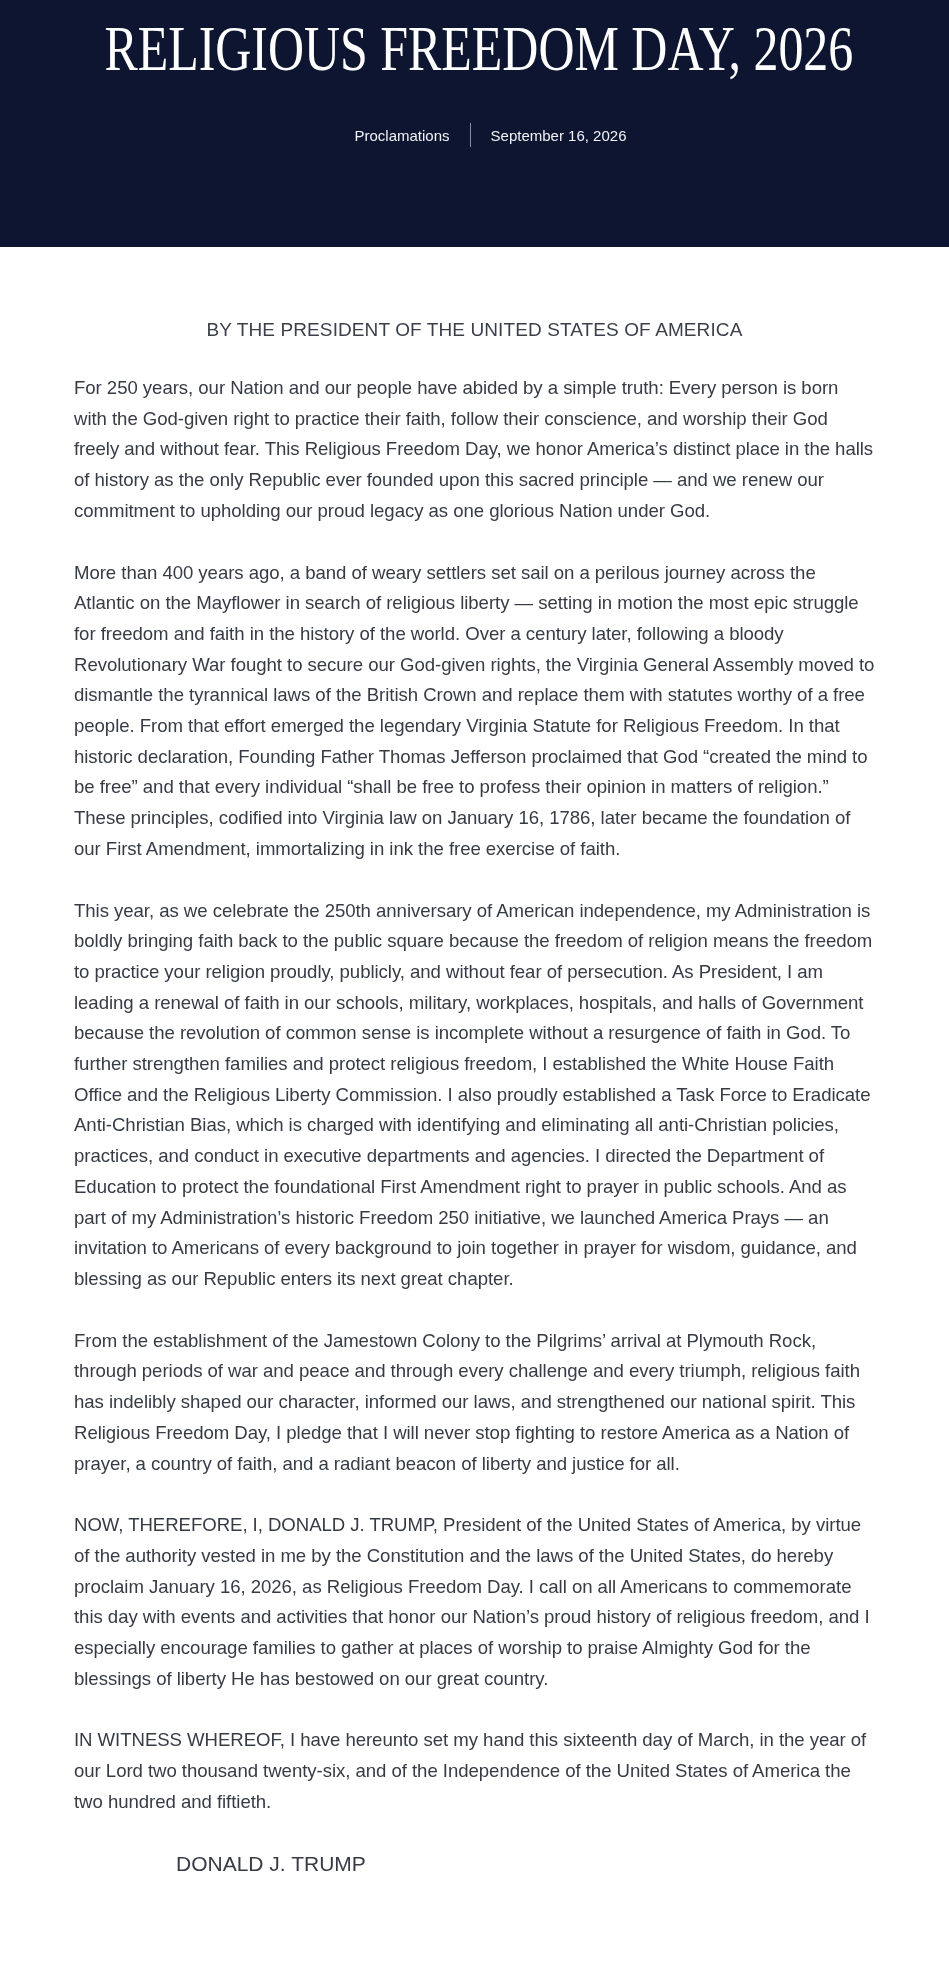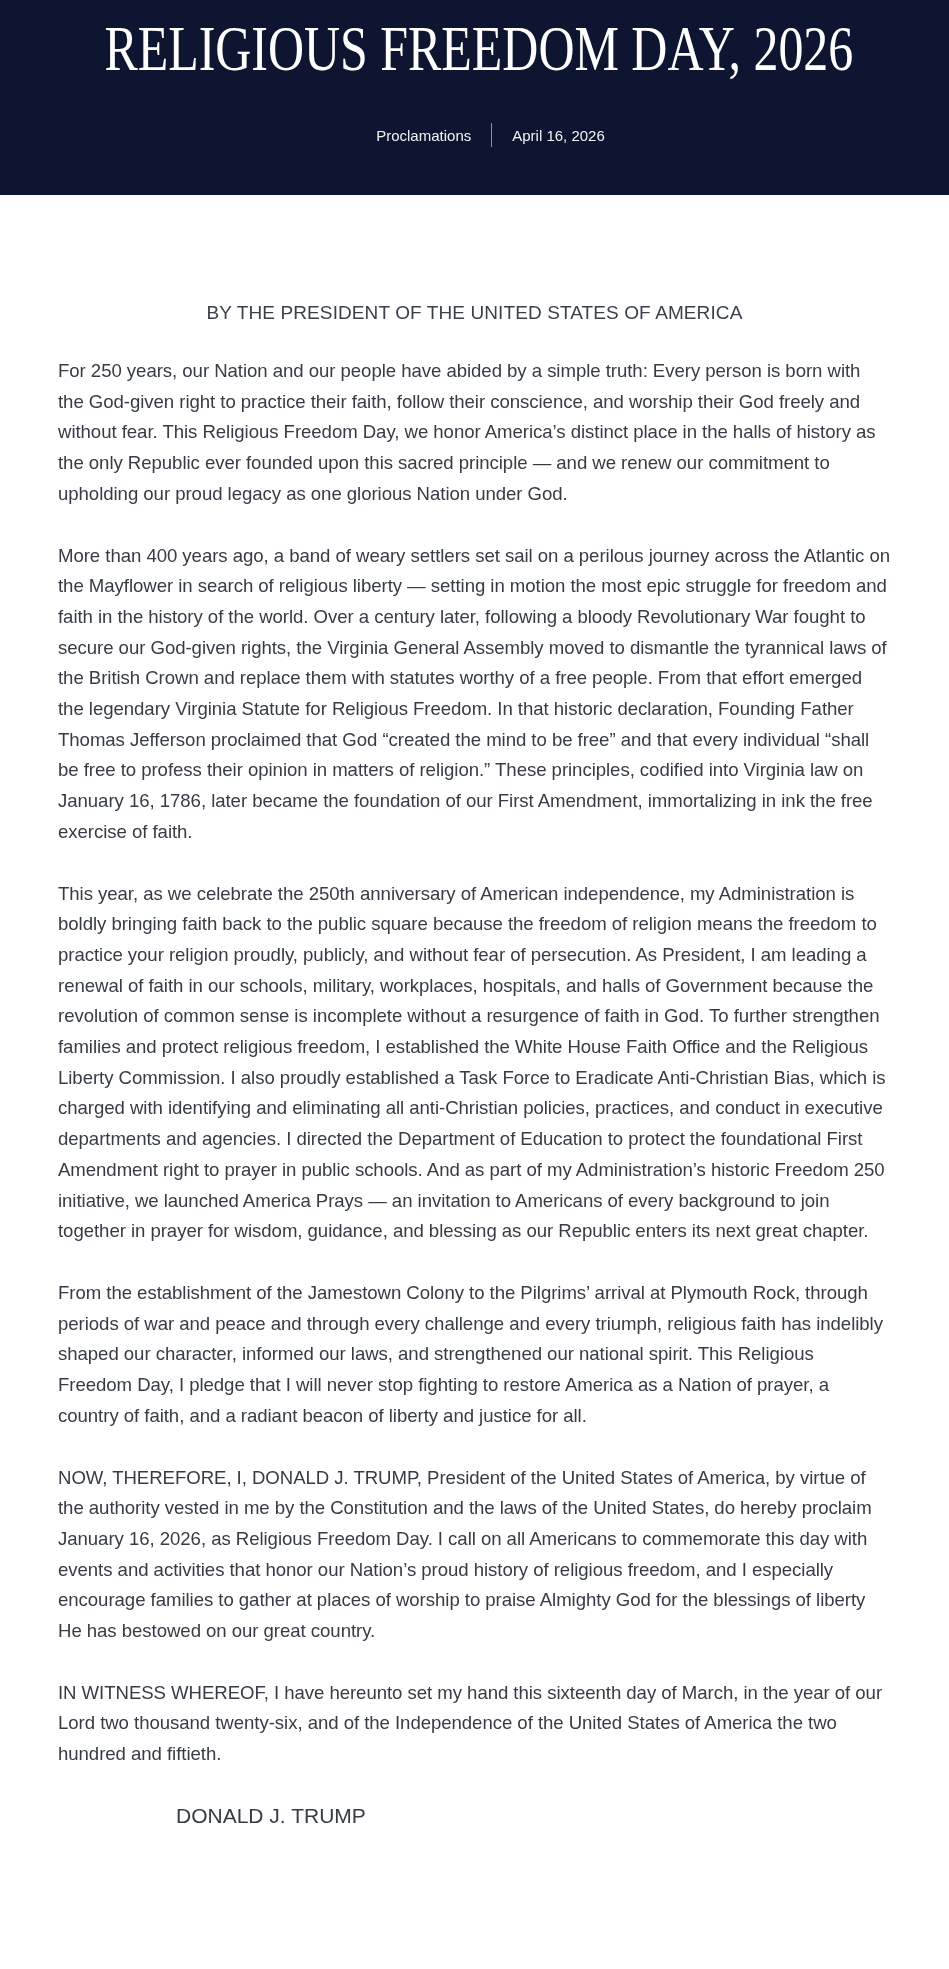--- a/index.html
+++ b/index.html
@@ -1,44 +1,44 @@
 <!DOCTYPE html>
 <html><head>
 <meta charset="utf-8">
 <style>
   html, body { margin: 0; padding: 0; background: #ffffff; }
   body { width: 949px; min-height: 1969px; overflow: hidden; font-family: "Liberation Sans", sans-serif; color: #363b45; }
-  .hero { background: #0e1530; height: 195px; position: relative; text-align: center; }
+  .hero { background: #0e1530; height: 247px; position: relative; text-align: center; }
   .hero-title {
     margin: 0; padding-top: 8px; color: #ffffff;
     font-family: "Liberation Serif", serif; font-weight: 400;
     font-size: 64px; line-height: 82px; letter-spacing: 0px;
     transform: scaleX(0.78); transform-origin: center top; white-space: nowrap;
   }
   .meta { position: absolute; top: 123px; left: 0; right: 0; display: flex; justify-content: center; align-items: center; font-size: 15px; color: #f1f2f5; padding-left: 32px; }
   .meta-sep { width: 1px; height: 24px; background: #8a8fa0; margin: 0 20px; }
   .meta a { color: #f1f2f5; text-decoration: none; }
   .content { padding: 0 58px; }
   .center-line { text-align: center; font-size: 19px; letter-spacing: 0.1px; color: #3a3f49; margin: 0; }
-  .by-line { padding-top: 71px; line-height: 24px; margin-top: 35px; }
+  .by-line { padding-top: 71px; line-height: 24px; }
   .procl { padding-top: 38px; line-height: 24px; }
-  .para { font-size: 18.6px; line-height: 30.7px; margin: 0; color: #363b45; letter-spacing: -0.05px; }
+  .para { font-size: 18.6px; line-height: 30.7px; margin: 16px; color: #363b45; letter-spacing: -0.05px; }
   .p1 { margin-top: 31px; }
   .para + .para { margin-top: 31px; }
   .signature { font-size: 21px; line-height: 30px; margin: 31px 0 0 118px; color: #363b45; }
 </style>
 </head>
 <body>
 
 <header class="hero">
   <h1 class="hero-title">RELIGIOUS FREEDOM DAY, 2026</h1>
   <div class="meta">
     <a href="#">Proclamations</a>
     <span class="meta-sep"></span>
-    <span>April 16, 2026</span>
+    <span>September 16, 2026</span>
   </div>
 </header>
 
 <main class="content">
   <p class="center-line by-line">BY THE PRESIDENT OF THE UNITED STATES OF AMERICA</p>
 
   <p class="para p1">For 250 years, our Nation and our people have abided by a simple truth:  Every person is born with the God-given right to practice their faith, follow their conscience, and worship their God freely and without fear.  This Religious Freedom Day, we honor America’s distinct place in the halls of history as the only Republic ever founded upon this sacred principle — and we renew our commitment to upholding our proud legacy as one glorious Nation under God.</p>
   <p class="para">More than 400 years ago, a band of weary settlers set sail on a perilous journey across the Atlantic on the Mayflower in search of religious liberty — setting in motion the most epic struggle for freedom and faith in the history of the world.  Over a century later, following a bloody Revolutionary War fought to secure our God-given rights, the Virginia General Assembly moved to dismantle the tyrannical laws of the British Crown and replace them with statutes worthy of a free people.  From that effort emerged the legendary Virginia Statute for Religious Freedom.  In that historic declaration, Founding Father Thomas Jefferson proclaimed that God “created the mind to be free” and that every individual “shall be free to profess their opinion in matters of religion.”  These principles, codified into Virginia law on January 16, 1786, later became the foundation of our First Amendment, immortalizing in ink the free exercise of faith.</p>
   <p class="para">This year, as we celebrate the 250th anniversary of American independence, my Administration is boldly bringing faith back to the public square because the freedom of religion means the freedom to practice your religion proudly, publicly, and without fear of persecution.  As President, I am leading a renewal of faith in our schools, military, workplaces, hospitals, and halls of Government because the revolution of common sense is incomplete without a resurgence of faith in God.  To further strengthen families and protect religious freedom, I established the White House Faith Office and the Religious Liberty Commission.  I also proudly established a Task Force to Eradicate Anti-Christian Bias, which is charged with identifying and eliminating all anti-Christian policies, practices, and conduct in executive departments and agencies.  I directed the Department of Education to protect the foundational First Amendment right to prayer in public schools.  And as part of my Administration’s historic Freedom 250 initiative, we launched America Prays — an invitation to Americans of every background to join together in prayer for wisdom, guidance, and blessing as our Republic enters its next great chapter.</p>
   <p class="para">From the establishment of the Jamestown Colony to the Pilgrims’ arrival at Plymouth Rock, through periods of war and peace and through every challenge and every triumph, religious faith has indelibly shaped our character, informed our laws, and strengthened our national spirit.  This Religious Freedom Day, I pledge that I will never stop fighting to restore America as a Nation of prayer, a country of faith, and a radiant beacon of liberty and justice for all.</p>

